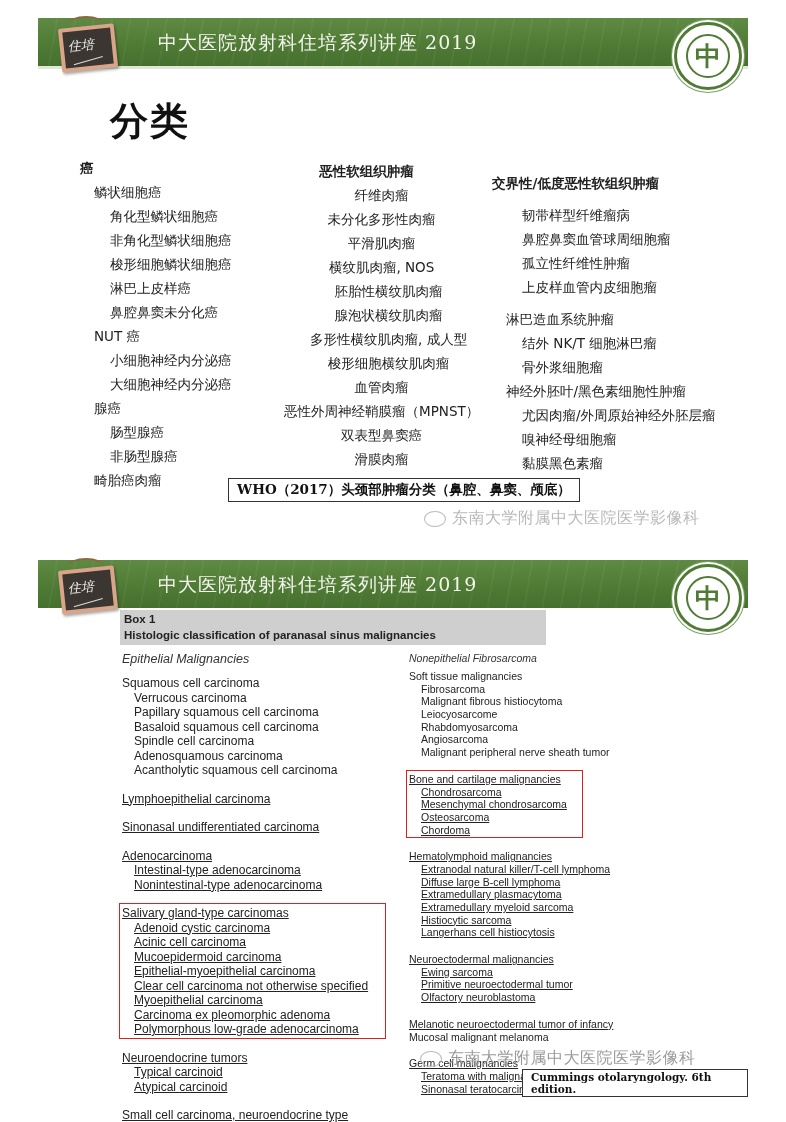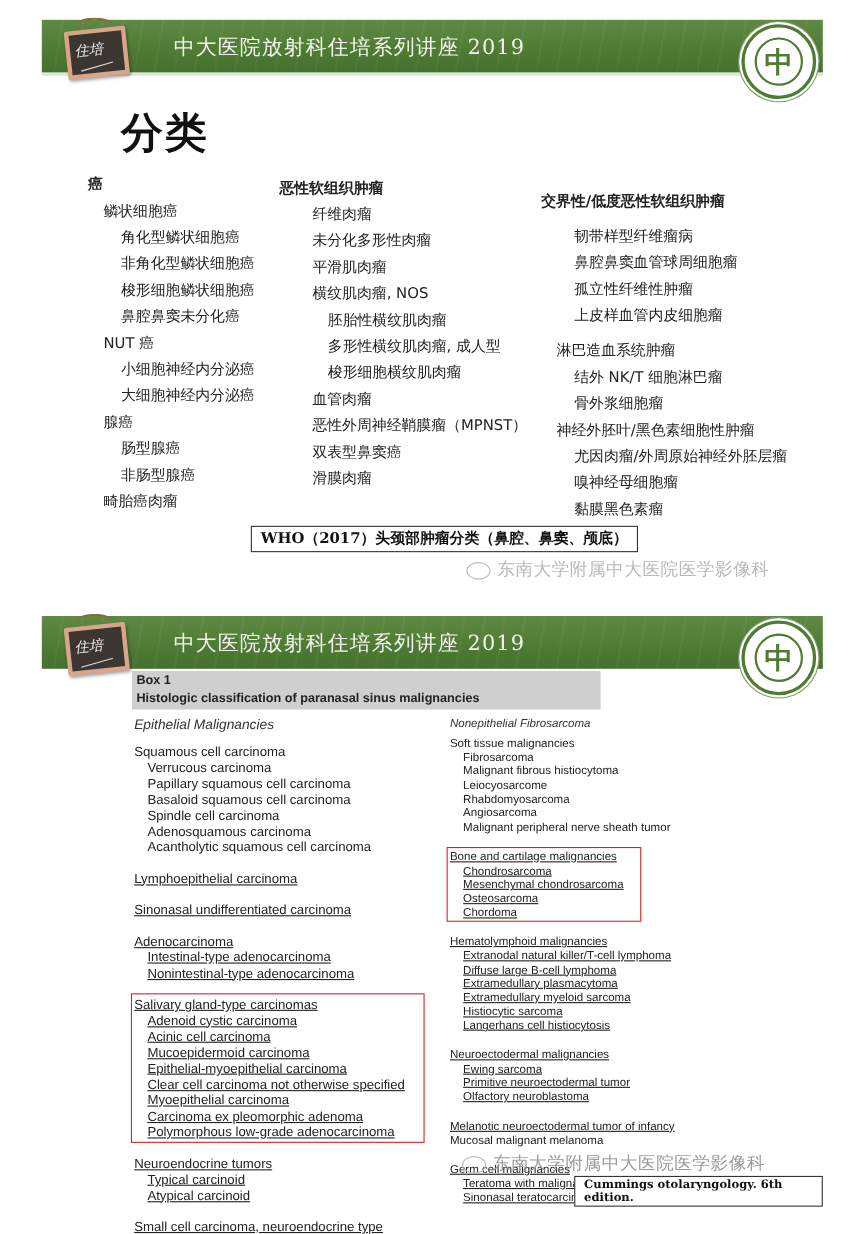--- a/index.html
+++ b/index.html
@@ -67,36 +67,38 @@
     </div>
 
   <div class="s1-title">分类</div>
 
   <div class="col" id="c1" style="left:42px; top:138px;">
       <div class="row lvl0">癌</div>
       <div class="row lvl1">鳞状细胞癌</div>
       <div class="row lvl2">角化型鳞状细胞癌</div>
       <div class="row lvl2">非角化型鳞状细胞癌</div>
       <div class="row lvl2">梭形细胞鳞状细胞癌</div>
+      <div class="row lvl2">淋巴上皮样癌</div>
       <div class="row lvl2">鼻腔鼻窦未分化癌</div>
       <div class="row lvl1">NUT 癌</div>
       <div class="row lvl2">小细胞神经内分泌癌</div>
       <div class="row lvl2">大细胞神经内分泌癌</div>
       <div class="row lvl1">腺癌</div>
       <div class="row lvl2">肠型腺癌</div>
       <div class="row lvl2">非肠型腺癌</div>
       <div class="row lvl1">畸胎癌肉瘤</div>
     </div>
-  <div class="col" id="c2" style="left:216px; top:141px;">
+  <div class="col" id="c2" style="left:216px; top:141px;text-align:center;">
       <div class="row lvl0">恶性软组织肿瘤</div>
       <div class="row lvl2">纤维肉瘤</div>
       <div class="row lvl2">未分化多形性肉瘤</div>
       <div class="row lvl2">平滑肌肉瘤</div>
       <div class="row lvl2">横纹肌肉瘤, NOS</div>
       <div class="row lvl3">胚胎性横纹肌肉瘤</div>
+      <div class="row lvl3">腺泡状横纹肌肉瘤</div>
       <div class="row lvl3">多形性横纹肌肉瘤, 成人型</div>
       <div class="row lvl3">梭形细胞横纹肌肉瘤</div>
       <div class="row lvl2">血管肉瘤</div>
       <div class="row lvl2">恶性外周神经鞘膜瘤（MPNST）</div>
       <div class="row lvl2">双表型鼻窦癌</div>
       <div class="row lvl2">滑膜肉瘤</div>
     </div>
   <div class="col" id="c3" style="left:454px; top:153px;">
       <div class="row lvl0">交界性/低度恶性软组织肿瘤</div>
       <div class="row lvl2 gap">韧带样型纤维瘤病</div>

